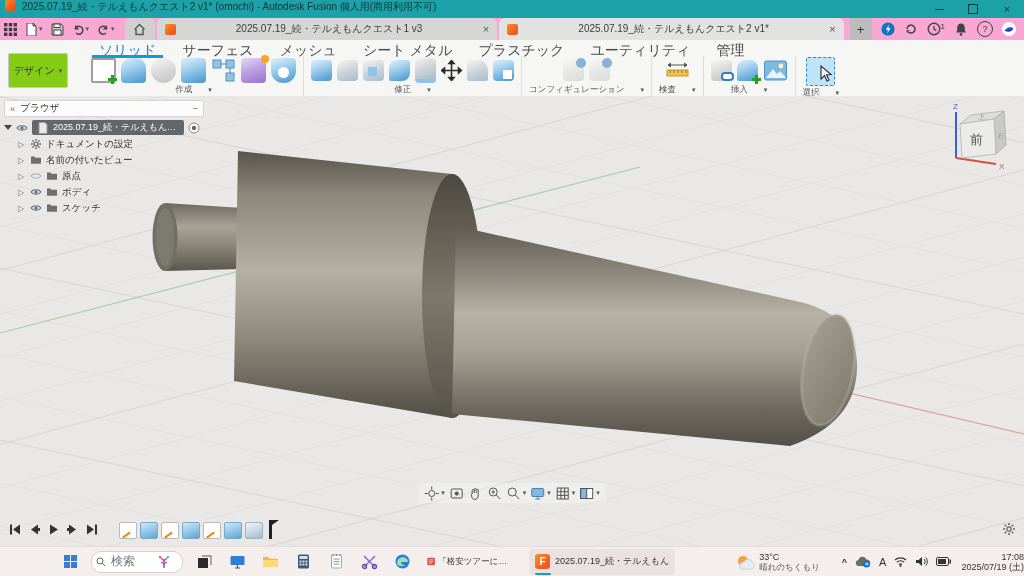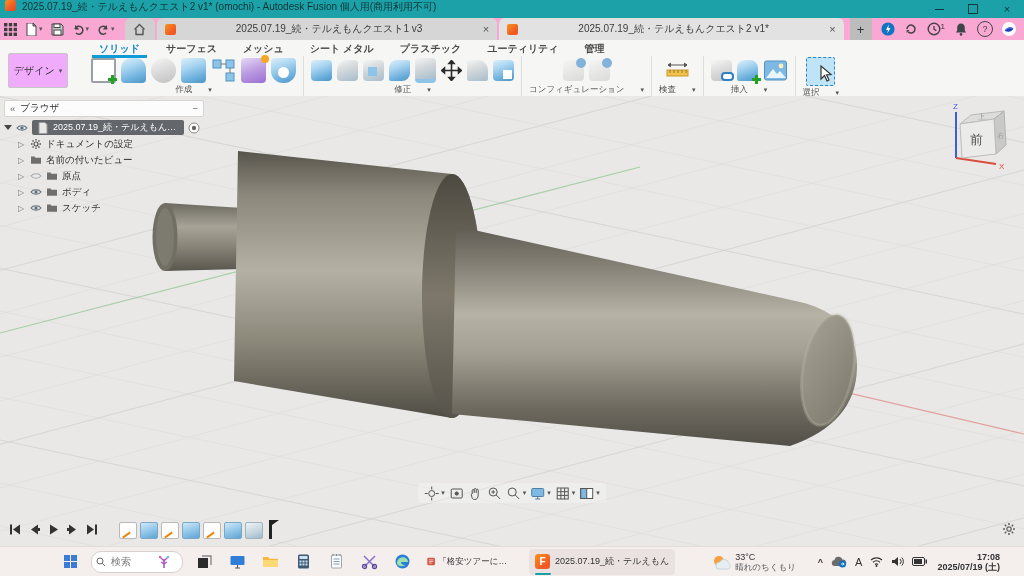--- a/index.html
+++ b/index.html
@@ -27,24 +27,24 @@
   .doctab.active{background:#e2e2e2;}
   .doctab .dlabel{overflow:hidden;white-space:nowrap;text-overflow:ellipsis;flex:1;text-align:center;}
   .minifusion{width:11px;height:11px;border-radius:2px;flex:0 0 auto;
     background:linear-gradient(135deg,#f7941e,#f15a24 70%);}
   .tclose{color:#555;font-size:11px;flex:0 0 auto;}
   .strip-right{display:flex;align-items:center;height:22px;gap:9px;padding:0 8px 0 6px;}
   .plusbtn{width:22px;height:22px;background:#bcbcbc;display:flex;align-items:center;justify-content:center;font-size:13px;color:#333;}
   .sicon{width:14px;height:14px;}
   
   .ribbon{position:absolute;left:0;top:40px;right:0;height:56px;background:#f6f6f5;border-bottom:1px solid #c9c9c8;}
-  .design-btn{position:absolute;left:8px;top:13px;width:58px;height:33px;background:#f0abfc;border:1px solid #c6c6c6;border-radius:2px;
+  .design-btn{position:absolute;left:8px;top:13px;width:58px;height:33px;background:#84cc16;border:1px solid #c6c6c6;border-radius:2px;
     display:flex;align-items:center;justify-content:center;gap:3px;font-size:10px;color:#333;}
   .ws-tabs{position:absolute;left:86px;top:0;height:16px;display:flex;}
-  .ws-tab{position:relative;padding:2px 13px 0 13px;font-size:10px;color:#4a4a4a;font-weight:bold;}
+  .ws-tab{position:relative;padding:2px 13px 0 13px;font-size:14px;color:#4a4a4a;}
   .ws-tab.active{color:#0a84c8;}
   .ws-tab.active::after{content:"";position:absolute;left:6px;right:6px;bottom:-2px;height:3px;background:#0f9bd7;}
   .groups{position:absolute;left:84px;top:16px;right:2px;bottom:0;display:flex;}
   .rgroup{display:flex;flex-direction:column;align-items:center;justify-content:flex-start;padding:1px 7px 0 7px;}
   .rgroup + .rgroup{border-left:1px solid #dddddc;}
   .gicons{display:flex;align-items:center;gap:5px;height:30px;}
   .glabel{margin-top:1px;font-size:8.5px;color:#555;display:flex;align-items:center;gap:15px;}
   .ric{width:25px;height:25px;border-radius:4px;position:relative;flex:0 0 auto;}
   .sm{width:21px;height:21px;}
   .c-blue{background:linear-gradient(160deg,#ddeffb 0%,#a9d5f0 35%,#6db0dd 72%,#4f94c4 100%);}
@@ -93,33 +93,33 @@
   .tl-gear{margin-left:auto;width:14px;height:14px;}
   
   .taskbar{position:absolute;left:0;bottom:0;right:0;height:29px;background:#f4eeed;border-top:1px solid #e3dcdb;
     display:flex;align-items:center;font-size:9px;color:#333;}
   .tb{display:flex;align-items:center;justify-content:center;height:26px;border-radius:4px;}
   .start{margin-left:57px;width:26px;}
   .winlogo{display:grid;grid-template-columns:6px 6px;grid-template-rows:6px 6px;gap:1px;}
   .winlogo i{background:#3a7bd5;}
   .searchpill{margin-left:8px;width:82px;height:20px;background:#fff;border:1px solid #d8d0cf;border-radius:10px;
     display:flex;align-items:center;padding:0 4px;gap:3px;}
-  .searchpill input{border:0;outline:0;width:40px;font-size:10px;background:transparent;color:#555;font-family:Liberation Sans, sans-serif;}
+  .searchpill input{border:0;outline:0;width:40px;font-size:12px;background:transparent;color:#555;font-family:Liberation Mono, monospace;}
   .tbicon{width:17px;height:17px;}
   .tbbtn{margin-left:9px;width:24px;}
   .newsbtn{margin-left:9px;padding:0 4px;gap:3px;max-width:88px;}
   .newsbtn .ntext{overflow:hidden;white-space:nowrap;text-overflow:ellipsis;font-size:8.5px;color:#333;}
   .appbtn{margin-left:10px;padding:0 6px;gap:5px;background:#eae2e1;position:relative;}
   .appbtn::after{content:"";position:absolute;left:6px;bottom:0;width:16px;height:2px;background:#18a0a6;border-radius:1px;}
   .fplate{width:15px;height:15px;border-radius:3px;background:linear-gradient(135deg,#f7941e,#f15a24 70%);
     color:#fff;font-size:10px;font-weight:bold;display:flex;align-items:center;justify-content:center;}
   .weather{margin-left:auto;display:flex;align-items:center;gap:4px;}
   .weather .wcol{display:flex;flex-direction:column;line-height:10px;}
   .tray{display:flex;align-items:center;gap:8px;margin-left:22px;color:#333;}
-  .clock{margin-left:10px;margin-right:24px;text-align:right;line-height:10px;display:flex;flex-direction:column;font-weight:bold;}
+  .clock{margin-left:10px;margin-right:0;text-align:right;line-height:10px;display:flex;flex-direction:column;}
   
   .viewcube{position:absolute;right:8px;top:4px;}
   text{font-family:"Liberation Sans","DejaVu Sans",sans-serif;}
 </style>
 </head>
 <body>
 
 <div class="screen">
 
   <div class="titlebar">

